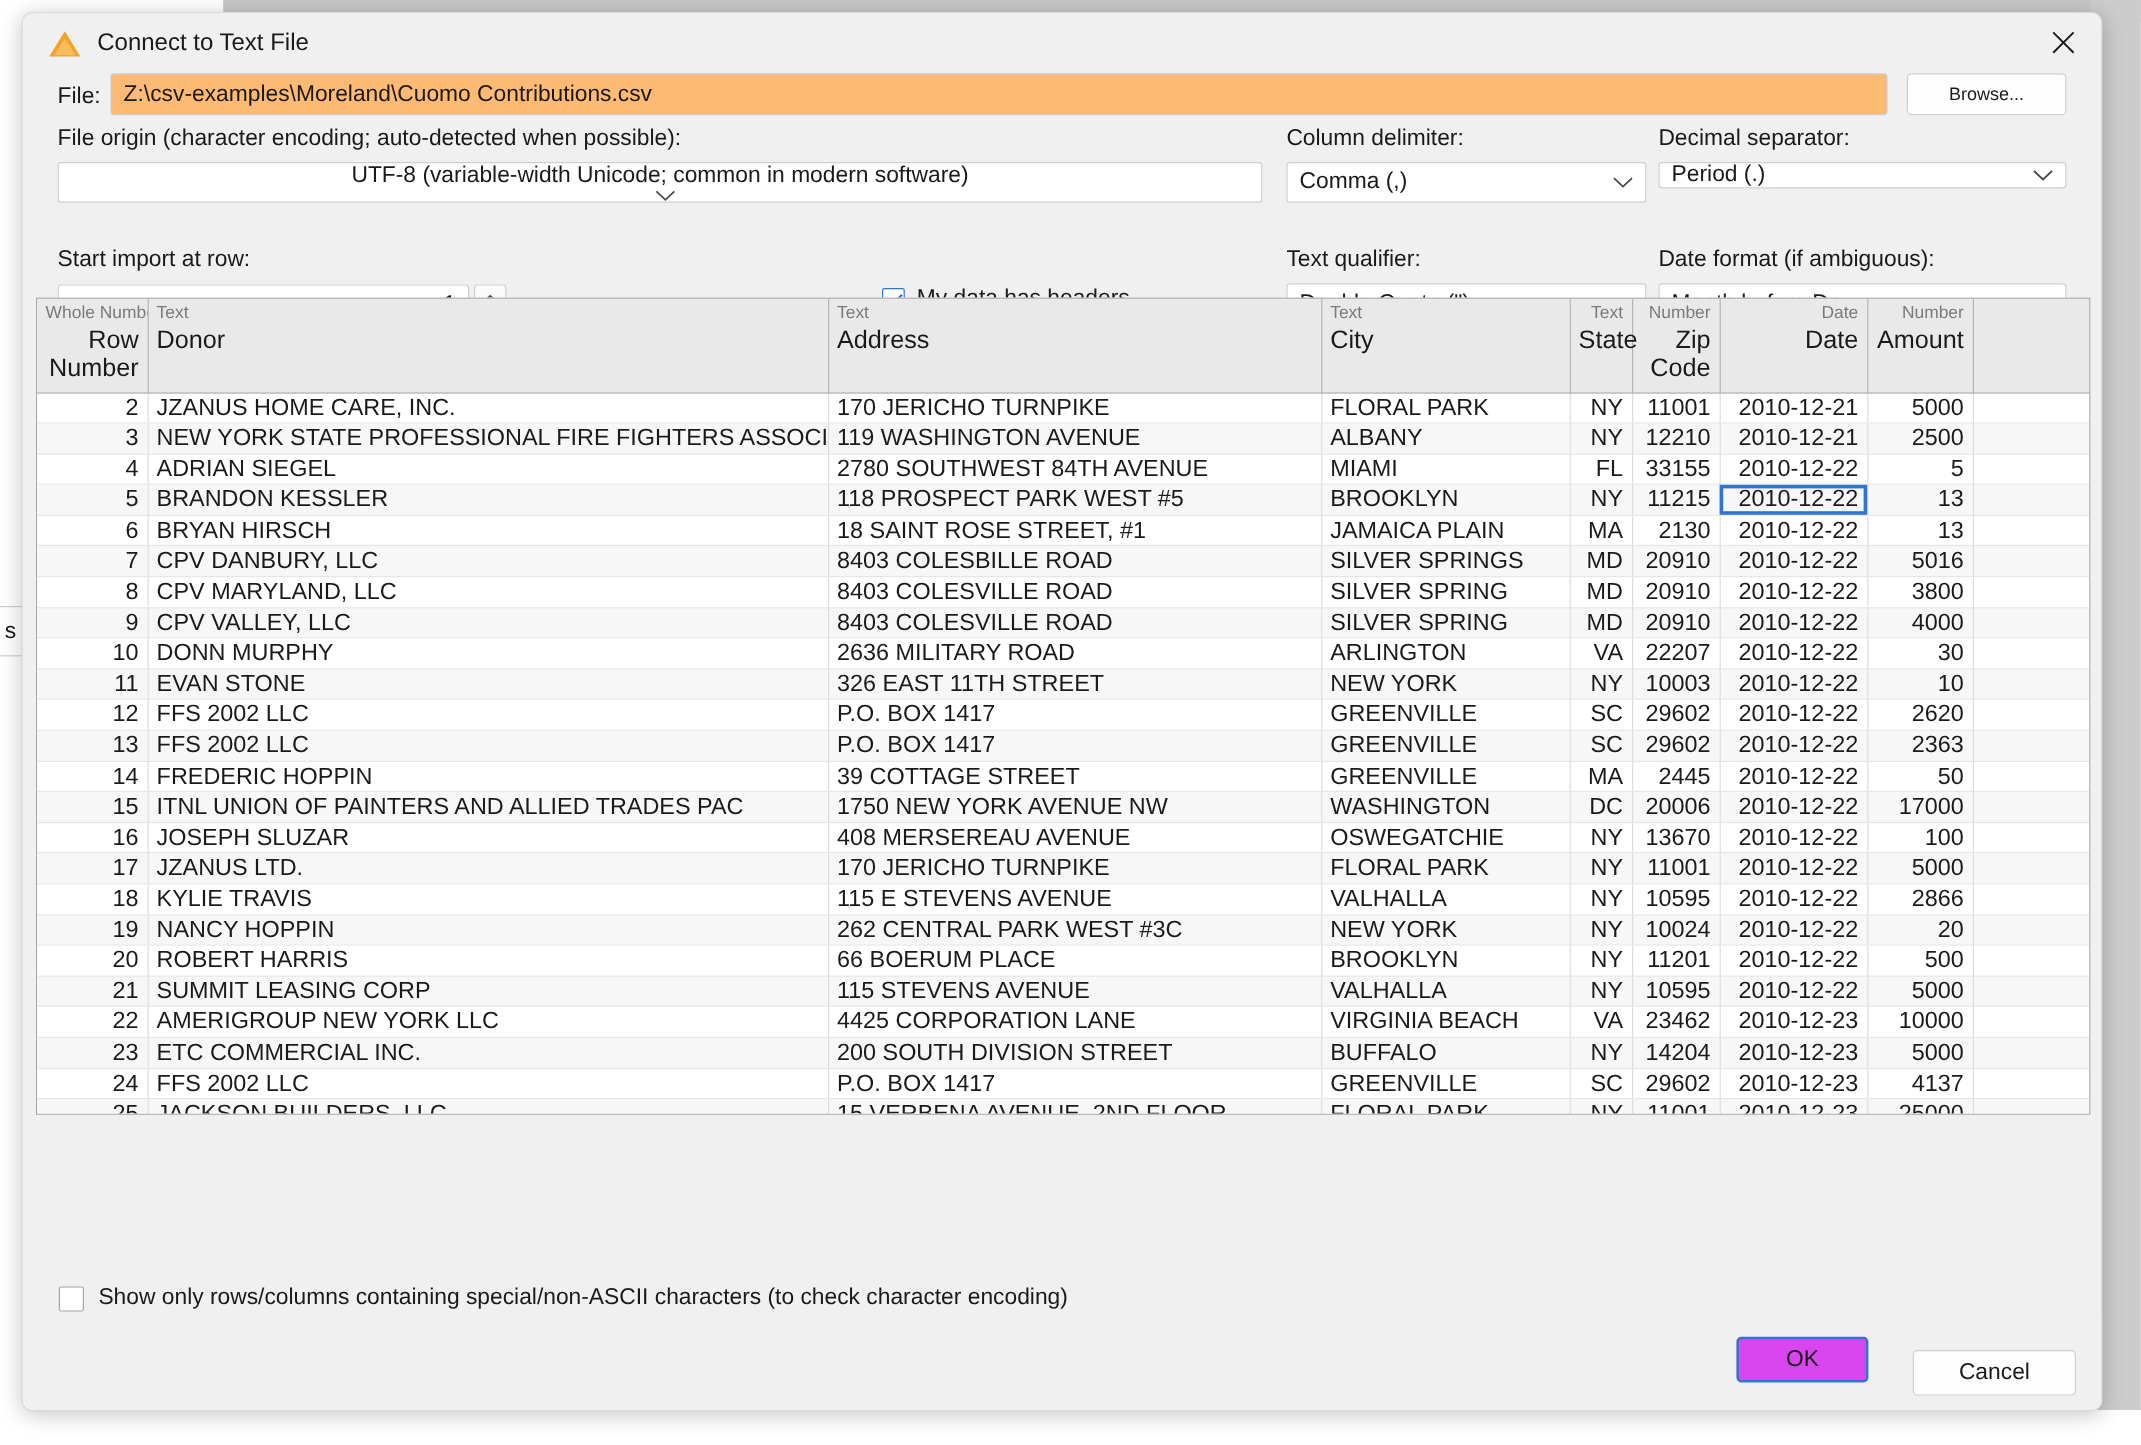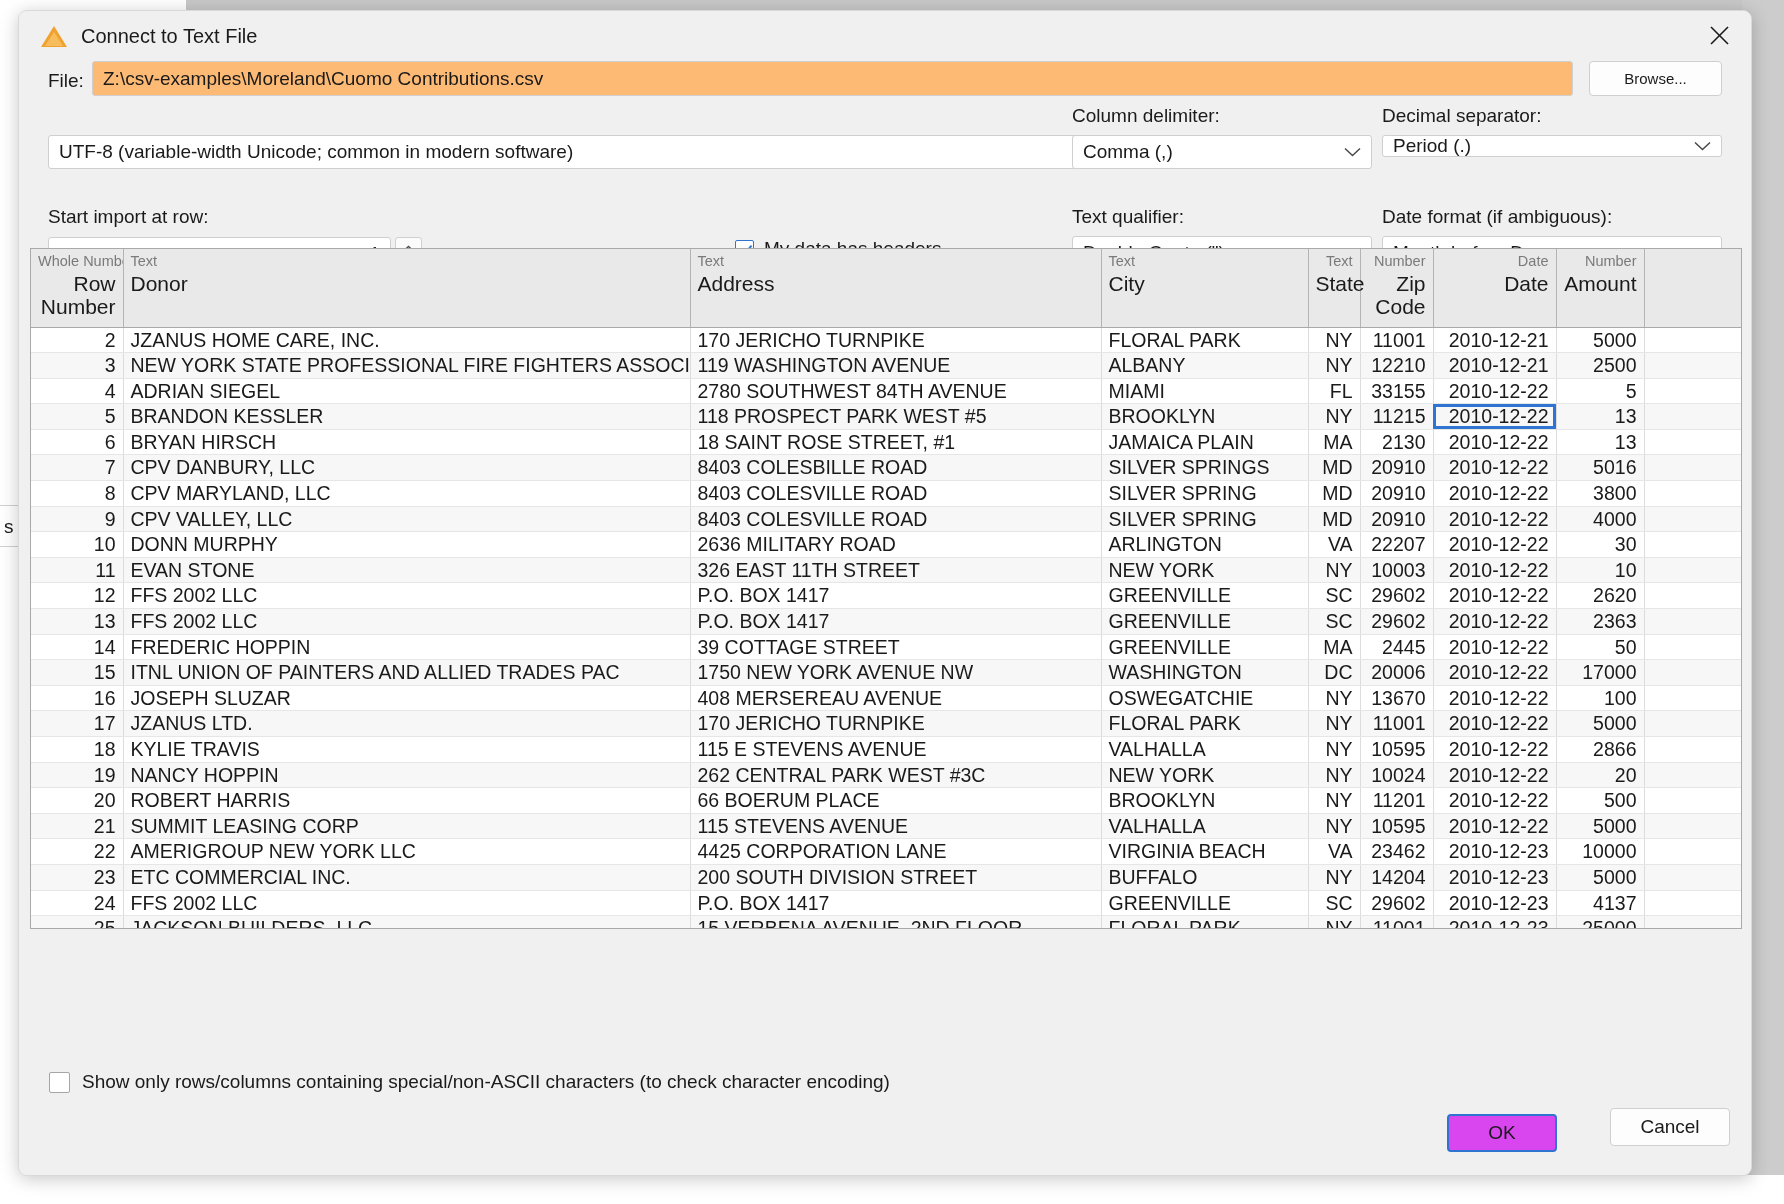--- a/index.html
+++ b/index.html
@@ -329,22 +329,22 @@
     width: 110px; height: 38px;
     background: #d946ef;
     border: 2px solid #2f74d0;
     border-radius: 4px;
     font-size: 19px; color: #1a1a1a;
     display: flex; align-items: center; justify-content: center;
     cursor: default;
   }
   #cancel-btn {
     position: absolute;
-    right: 23px; top: 11px;
-    width: 120px; height: 38px;
+    right: 23px; top: 28px;
+    width: 136px; height: 38px;
     background: #fdfdfd;
     border: 1px solid #cfcfcf;
     border-radius: 4px;
     font-size: 19px; color: #1a1a1a;
     display: flex; align-items: center; justify-content: center;
     cursor: default;
   }
 </style>
 </head>
 <body>
@@ -370,21 +370,22 @@
       </svg>
     </div>
   </div>
 
   <div id="formarea">
 
     <div class="lbl" style="left:29px; top:12px;">File:</div>
     <div class="fld" style="left:73px; top:3px; width:1481px; height:35px;">Z:\csv-examples\Moreland\Cuomo Contributions.csv</div>
     <div class="btn" style="left:1570px; top:3px; width:133px; height:35px;">Browse...</div>
 
-    <div class="combo" style="left:29px; top:77px; width:1109px; height:34px;">
+    <div class="lbl" style="left:29px; top:47px;">File origin (character encoding; auto-detected when possible):</div>
+    <div class="combo" style="left:29px; top:77px; width:1004px; height:34px;flex-direction:column;">
       <span class="cval">UTF-8 (variable-width Unicode; common in modern software)</span>
       <span class="chev">
         <svg width="17" height="10" viewBox="0 0 17 10">
             <polyline points="1,1.5 8.5,8.5 16,1.5" fill="none" stroke="#4a4a4a" stroke-width="1.5"></polyline>
           </svg>
       </span>
     </div>
 
     <div class="lbl" style="left:29px; top:148px;">Start import at row:</div>
     <div id="spin-field">1</div>

